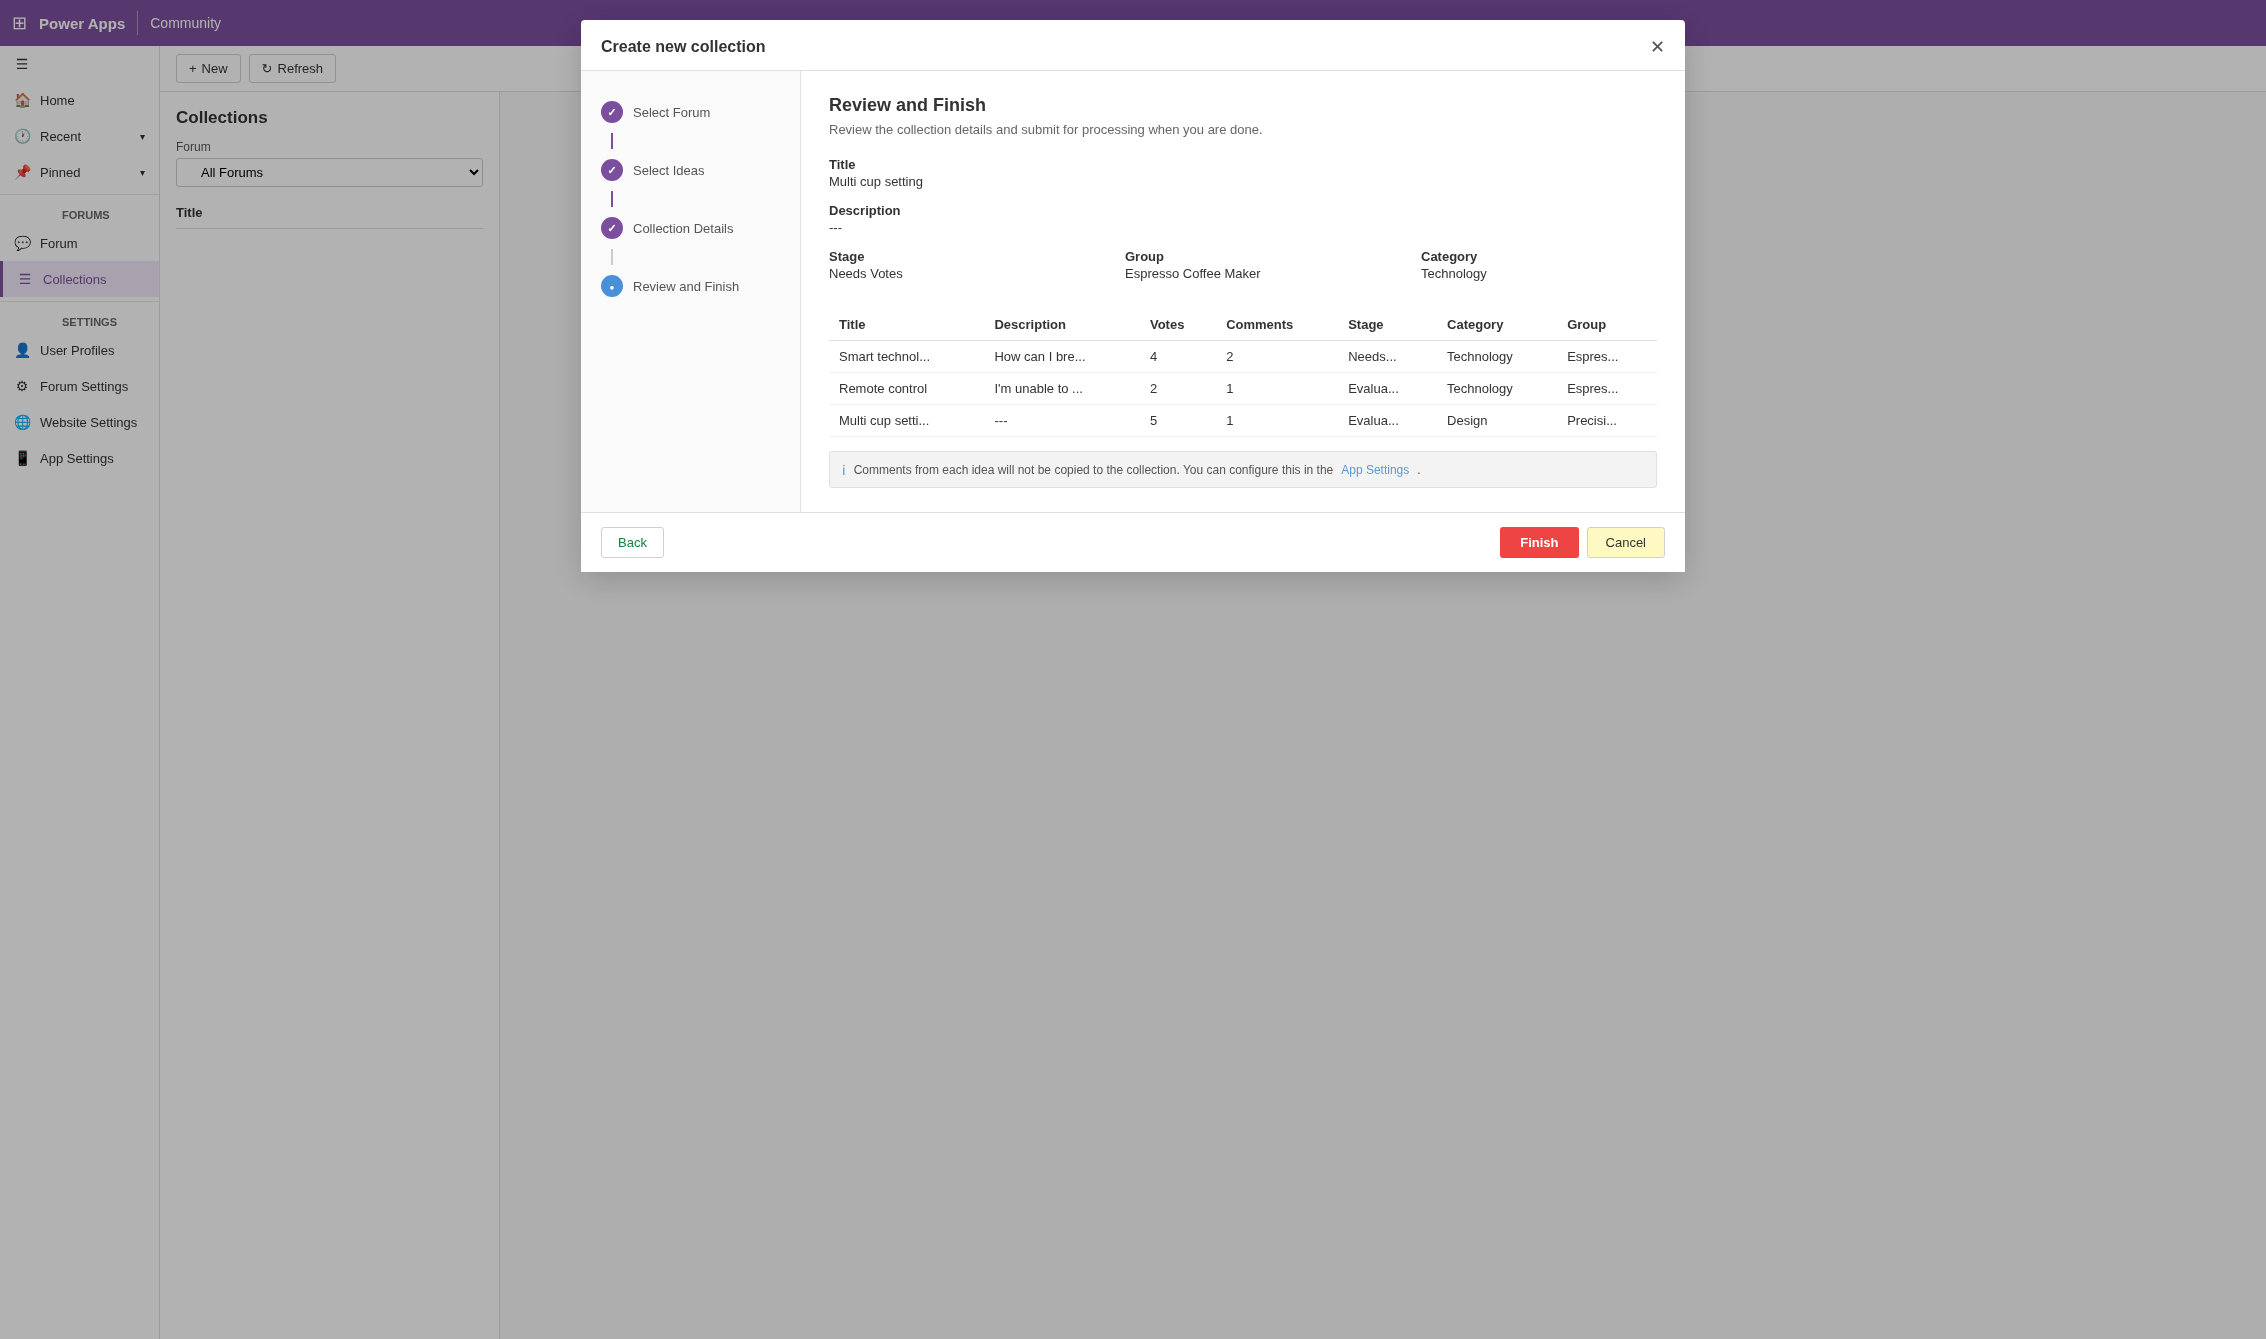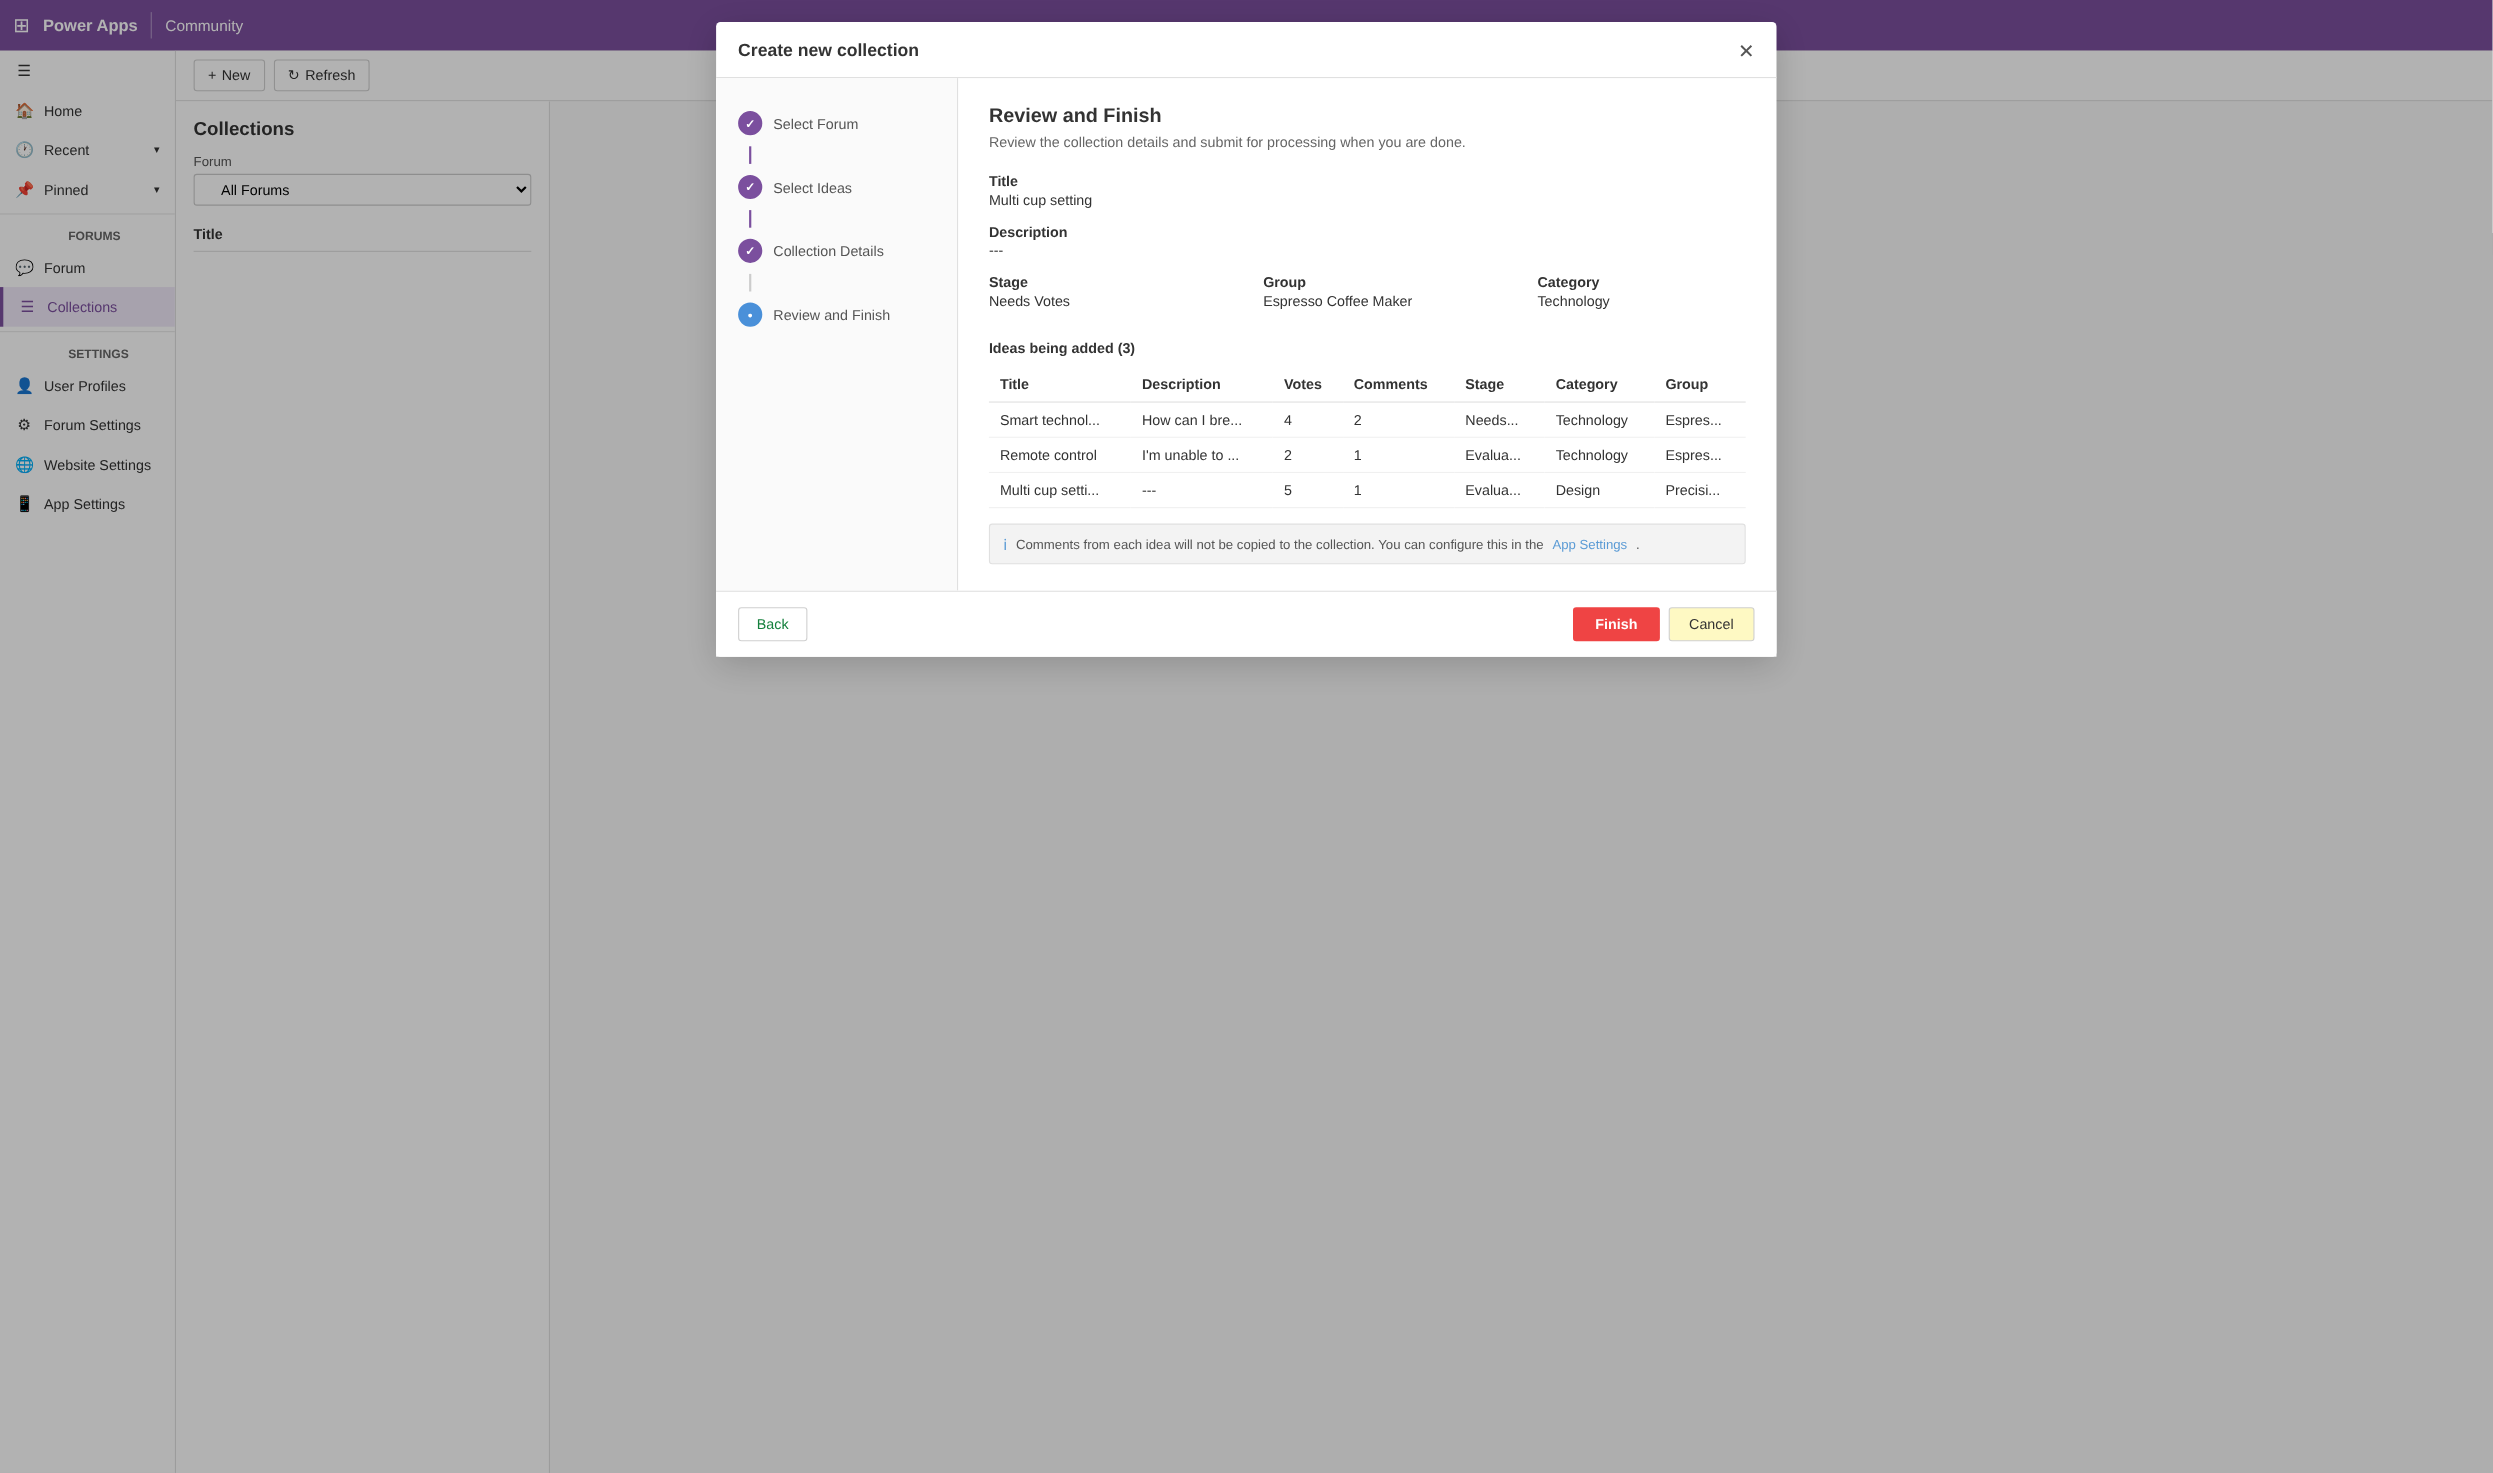--- a/index.html
+++ b/index.html
@@ -106,21 +106,21 @@
       position: fixed;
       top: 0; left: 0; right: 0; bottom: 0;
       background: rgba(0,0,0,0.3);
       display: flex;
       align-items: flex-start;
       justify-content: center;
       z-index: 100;
     }
     .modal {
       background: white;
-      width: 964px;
+      width: 1104px;
       max-width: 95vw;
       margin-top: 20px;
       border-radius: 4px;
       box-shadow: 0 8px 32px rgba(0,0,0,0.18);
       display: flex;
       flex-direction: column;
       max-height: 90vh;
     }
     .modal-header {
       display: flex;
@@ -406,21 +406,20 @@
           <div class="field-group">
             <div class="field-label">Group</div>
             <div class="field-value">Espresso Coffee Maker</div>
           </div>
           <div class="field-group">
             <div class="field-label">Category</div>
             <div class="field-value">Technology</div>
           </div>
         </div>
 
-        <div class="ideas-header">Ideas being added (3)</div>
 
         <table class="ideas-table">
           <thead>
             <tr>
               <th>Title</th>
               <th>Description</th>
               <th>Votes</th>
               <th>Comments</th>
               <th>Stage</th>
               <th>Category</th>

